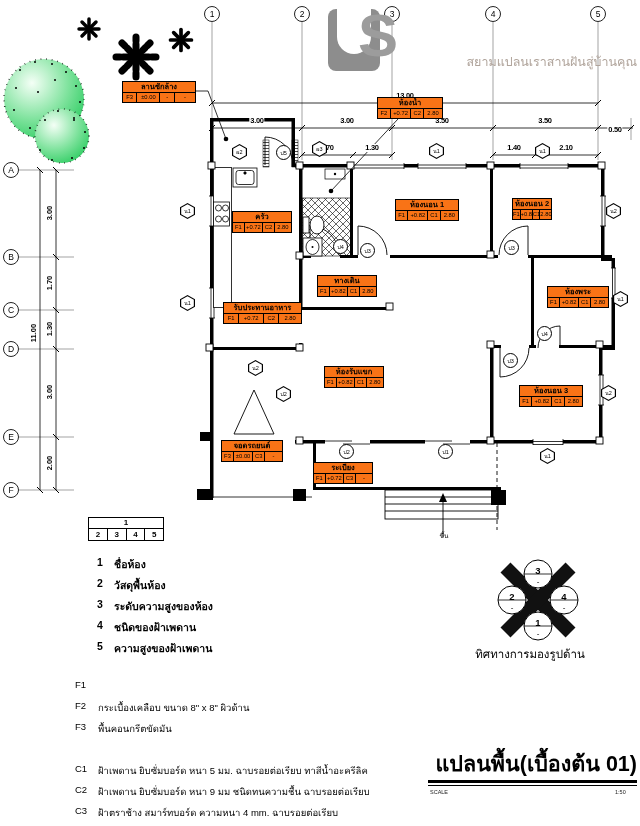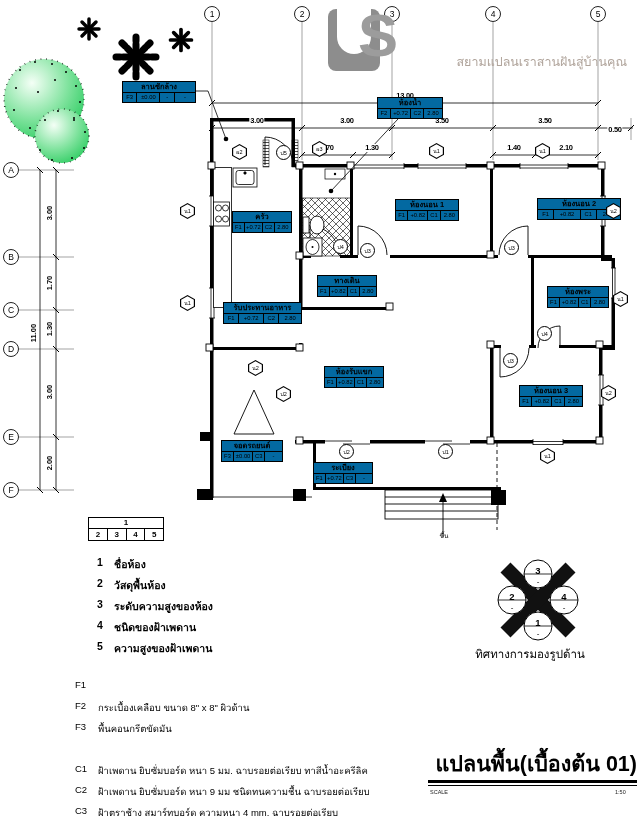--- a/index.html
+++ b/index.html
@@ -12,21 +12,21 @@
        background:#fff;display:flex;align-items:center;justify-content:center;
        font-size:8.5px;z-index:4}
 
   
   .dim{position:absolute;transform:translate(-50%,-50%);font-size:7.5px;font-weight:bold;
        background:#fff;padding:0 1px;line-height:8px;letter-spacing:-.3px;z-index:3;white-space:nowrap}
   .dimv{position:absolute;transform:translate(-50%,-50%) rotate(-90deg);font-size:7.5px;
        font-weight:bold;background:#fff;padding:0 1px;line-height:8px;z-index:3;white-space:nowrap}
 
   
-  .tag{position:absolute;background:#0369a1;border:1.2px solid #000;z-index:4;box-sizing:border-box}
+  .tag{position:absolute;background:#f97316;border:1.2px solid #000;z-index:4;box-sizing:border-box}
   .tag .tn{font-size:7.5px;font-weight:bold;text-align:center;line-height:10px;height:10px;
            border-bottom:1px solid #000;white-space:nowrap;overflow:hidden;padding:0 1px}
   .tag .tv{display:flex;height:9px;font-size:5.8px;line-height:9px;text-align:center}
   .tag .tv span{display:block;box-sizing:border-box;border-right:.8px solid #000;overflow:hidden;white-space:nowrap}
   .tag .tv span:last-child{border-right:none}
   .tf{width:20%}.tl{width:32%}.tc{width:20%}.th{width:28%}
 
   
   .mk{position:absolute;z-index:4;display:flex;align-items:center;justify-content:center;font-size:5.5px}
   .hexm{width:15px;height:16px;background:#000;
@@ -34,21 +34,21 @@
   .hexm::before{content:"";position:absolute;inset:1.2px;background:#fff;
         clip-path:polygon(50% 0,100% 26%,100% 74%,50% 100%,0 74%,0 26%)}
   .hexm span{position:relative;z-index:1}
   .cirm{width:13px;height:13px;border:.9px solid #000;border-radius:50%;background:#fff}
 
   
   .lg-sq{position:absolute;left:328px;top:9px;width:52px;height:62px;background:#8d8d8d;border-radius:8px;z-index:5}
   .lg-u{position:absolute;left:337px;top:9px;width:34px;height:45px;background:#fff;border-radius:0 0 17px 17px;z-index:5}
   .lg-s{position:absolute;left:358px;top:2px;font-size:60px;line-height:68px;font-weight:bold;color:#9c9c9c;z-index:6}
   .lg-brand{position:absolute;left:417px;top:10px;font-size:30px;font-weight:bold;color:#9c9c9c;letter-spacing:.5px;z-index:6;white-space:nowrap}
-  .lg-tag{position:absolute;left:390px;top:52px;width:237px;text-align:right;font-size:12.5px;color:#b0a49b;z-index:6;white-space:nowrap}
+  .lg-tag{position:absolute;left:400px;top:52px;width:237px;text-align:right;font-size:12.5px;color:#b0a49b;z-index:6;white-space:nowrap}
 
   
   .ltab{position:absolute;left:88px;top:517px;width:74px;border:1.6px solid #000;background:#fff;
         font-size:8px;font-weight:bold;text-align:center;z-index:4}
   .lt-top{border-bottom:1px solid #000;height:10px;line-height:10px}
   .lt-row{display:flex;height:11px;line-height:11px}
   .lt-row span{flex:1;border-right:1px solid #000}
   .lt-row span:last-child{border-right:none}
   .litem{position:absolute;left:97px;font-size:10.5px;font-weight:bold;display:flex;z-index:4;white-space:nowrap}
   .litem .ln{width:17px}
@@ -404,21 +404,21 @@
   </div>
   <div class="tag" style="left:395px;top:199px;width:64px">
     <div class="tn">ห้องนอน 1</div>
     <div class="tv">
         <span class="tf">F1</span>
         <span class="tl">+0.82</span>
         <span class="tc">C1</span>
         <span class="th">2.80</span>
       </div>
   </div>
-  <div class="tag" style="left:537px;top:198px;width:84px">
+  <div class="tag" style="left:512px;top:198px;width:40px">
     <div class="tn">ห้องนอน 2</div>
     <div class="tv">
         <span class="tf">F1</span>
         <span class="tl">+0.82</span>
         <span class="tc">C1</span>
         <span class="th">2.80</span>
       </div>
   </div>
   <div class="tag" style="left:317px;top:275px;width:60px">
     <div class="tn">ทางเดิน</div>

